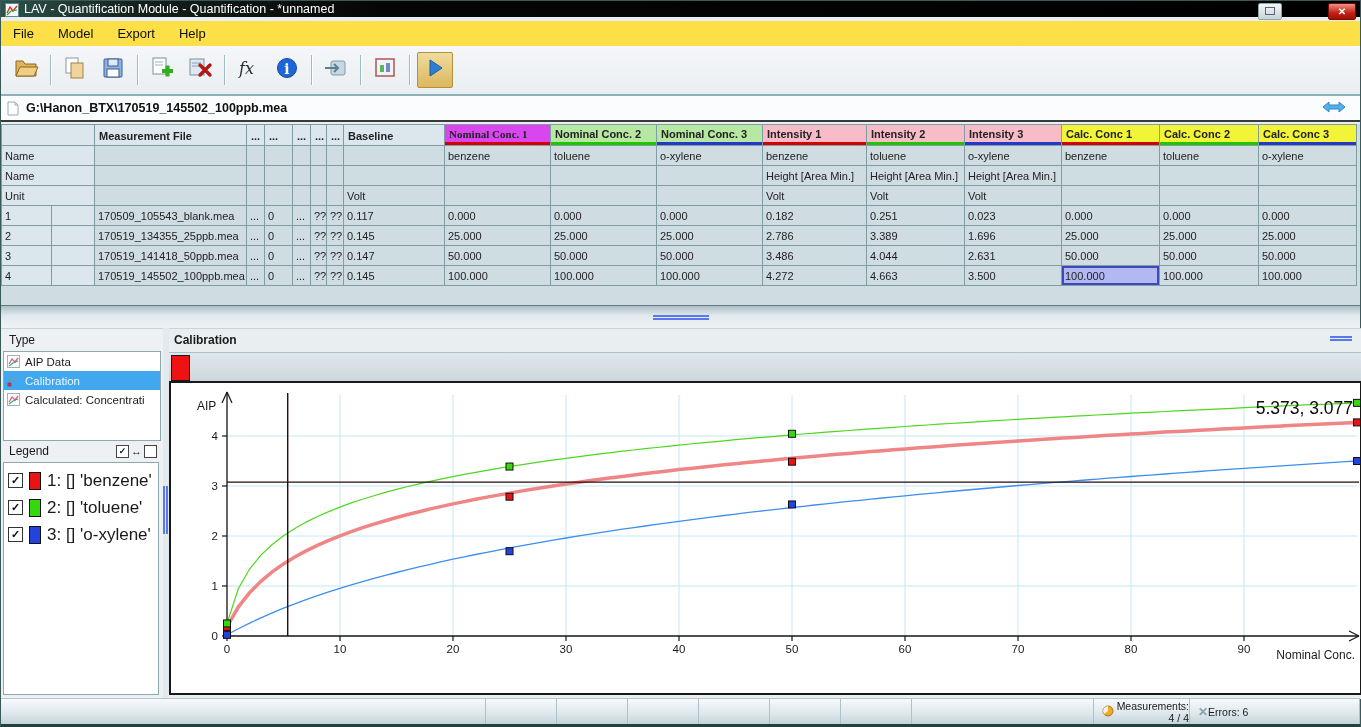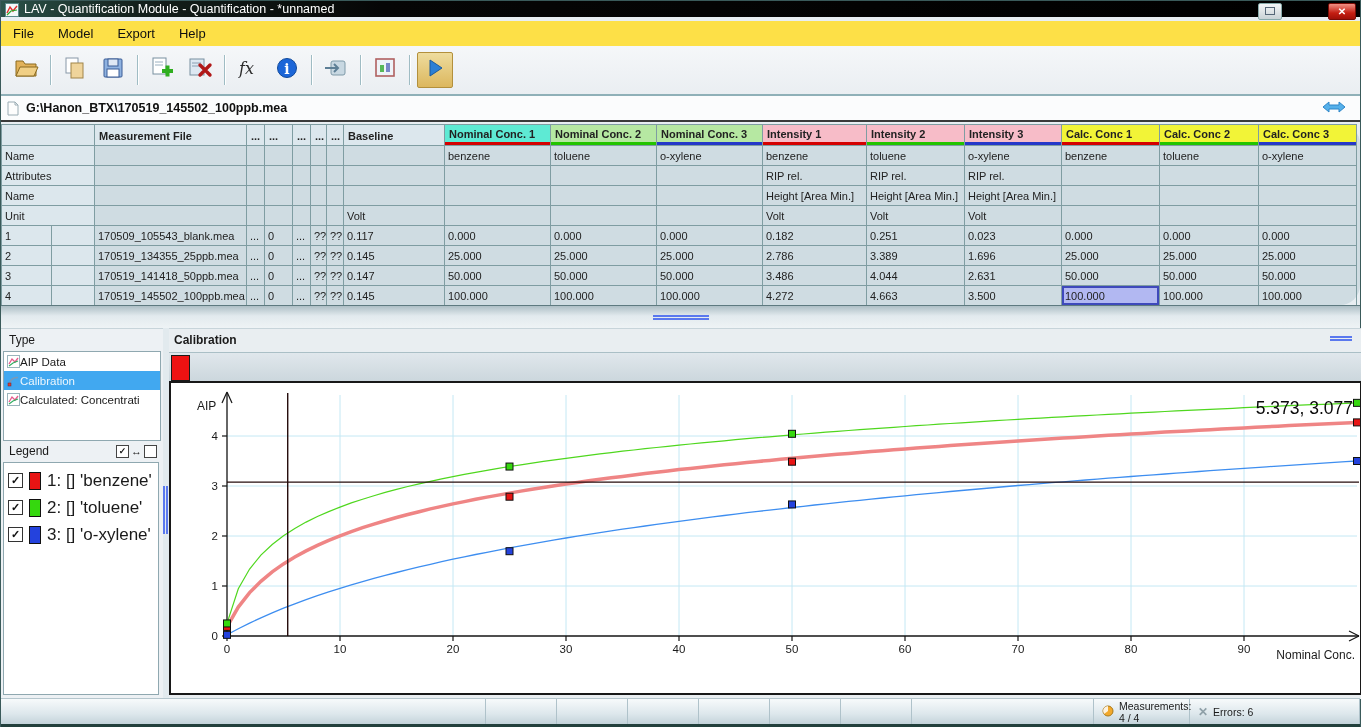--- a/index.html
+++ b/index.html
@@ -33,21 +33,21 @@
   .tsep{width:1px;height:30px;background:#9fbcc4;box-shadow:1px 0 0 #fff;margin:0 5px;}
 
   
   #pathbar{position:absolute;left:0;top:95px;width:100%;height:26px;background:#fbfcfd;
     border-bottom:2px solid #3a3a3a;display:flex;align-items:center;box-sizing:border-box;}
   #path-icon{margin:0 7px 0 6px;line-height:0;}
   #path-text{font-size:12.5px;font-weight:bold;color:#101010;}
   #path-arrow{position:absolute;right:14px;top:4px;line-height:0;}
 
   
-  #tablewrap{position:absolute;left:0;top:123px;width:100%;height:181px;background:#cfdce2;border-radius:20px;}
+  #tablewrap{position:absolute;left:0;top:123px;width:100%;height:181px;background:#cfdce2;}
   #tablewrap table{border-collapse:collapse;table-layout:fixed;width:1355px;}
   #tablewrap td,#tablewrap th{border:1px solid #7f9da2;overflow:hidden;white-space:nowrap;
     font-size:11px;height:19px;padding:0 3px;text-align:left;font-weight:normal;color:#222;}
   #tablewrap thead th{background:#dce7ed;font-weight:bold;padding:0;}
   .hlabel{padding:1px 4px 0;height:16px;line-height:16px;}
   .hbar{height:3px;}
   .rowhdr{background:#dce7ed;font-weight:bold;}
   td.rownum{background:#dce7ed;font-weight:bold;}
   td.subcell{background:#dce7ed;}
   .blue{color:#3f9df2;}
@@ -61,21 +61,21 @@
     border-top:2px solid #5a78ee;border-bottom:2px solid #5a78ee;}
   #lower{position:absolute;left:0;top:327px;width:100%;height:370px;}
   #vsplitter{position:absolute;left:162px;top:0;width:6px;height:370px;background:#e2eaee;}
   .grip-v{position:absolute;left:0;top:158px;width:1px;height:48px;
     border-left:2px solid #5a78ee;border-right:2px solid #5a78ee;}
 
   
   #left-panel{position:absolute;left:0;top:0;width:162px;height:370px;background:#edf1f4;border-top:1px solid #c7d4da;}
   .panel-label{font-size:12px;color:#1a1a1a;padding:4px 0 2px 8px;}
   #pages-list{position:absolute;left:2px;top:22px;width:156px;height:88px;background:#fff;border:1px solid #8fa8b0;}
-  .page-item{height:19px;display:flex;align-items:center;font-size:11.5px;padding-left:3px;color:#1a1a1a;white-space:nowrap;overflow:hidden;}
+  .page-item{height:19px;display:flex;align-items:center;gap:5px;font-size:11.5px;padding-left:3px;color:#1a1a1a;white-space:nowrap;overflow:hidden;}
   .page-item.selected{background:#41a8f0;color:#edf6fd;}
   .page-item .picon{line-height:0;flex:none;}
   #legend-head{position:absolute;left:0;top:112px;width:162px;height:19px;}
   #legend-toggles{position:absolute;right:6px;top:4px;display:flex;align-items:center;gap:2px;}
   .mini-cb{width:11px;height:11px;border:1.5px solid #444;background:#fff;font-size:9px;line-height:10px;text-align:center;font-weight:bold;color:#111;}
   .lt-arrow{font-size:11px;color:#111;line-height:11px;}
   #legend-list{position:absolute;left:2px;top:133px;width:156px;height:233px;background:#fff;border:1px solid #8fa8b0;padding-top:4px;box-sizing:border-box;}
   .legend-item{height:27px;display:flex;align-items:center;gap:6px;padding-left:4px;}
   .cb{width:13px;height:13px;border:1.5px solid #333;background:#fff;font-size:11px;line-height:12px;text-align:center;font-weight:bold;color:#111;flex:none;}
   .swatch{width:10px;height:16px;border:1px solid #111;flex:none;}
@@ -89,22 +89,22 @@
   #chart-strip{position:absolute;left:0;top:23px;width:1193px;height:29px;
     background:linear-gradient(#e0e7ec,#ccd7dd);border-top:1px solid #aabfc6;box-sizing:border-box;}
   #series-swatch{position:absolute;left:2px;top:2px;width:17px;height:24px;background:#ee1212;border:1px solid #1a1a1a;}
   #chart-box{position:absolute;left:0;top:52px;width:1193px;height:314px;background:#fff;
     border:2px solid #181818;box-sizing:border-box;}
 
   
   #statusbar{position:absolute;left:0;top:697px;width:100%;height:30px;
     background:linear-gradient(#f7fafb,#dde7ec 60%,#c3d3da);
     border-top:1px solid #b5c6cd;border-bottom:4px solid #22403c;display:flex;box-sizing:border-box;}
-  .sseg{border-right:1px solid #afc2ca;height:100%;display:flex;align-items:center;gap:5px;
-    padding-left:8px;font-size:10.5px;color:#1a1a1a;box-sizing:border-box;flex:none;}
+  .sseg{border-right:1px solid #afc2ca;height:100%;display:flex;align-items:center;
+    padding-left:8px;font-size:10.5px;color:#1a1a1a;box-sizing:border-box;flex:none;text-align:right;}
   .sseg:last-child{flex:1;}
   .err-x{font-size:12px;font-weight:bold;color:#8fa0a8;}
 </style>
 </head>
 <body>
 
 <div id="app">
 
   <div id="titlebar">
     <span id="app-icon">
@@ -260,21 +260,21 @@
             </th>
             <th>
               <div class="hlabel">...</div>
             </th>
             <th>
               <div class="hlabel">...</div>
             </th>
             <th>
               <div class="hlabel">Baseline</div>
             </th>
-            <th style="background: #5eead4;">
+            <th style="background: #d946ef; font-family: Liberation Serif, serif;">
               <div class="hlabel">Nominal Conc. 1</div>
               <div class="hbar" style="background:#d40000"></div>
             </th>
             <th style="background: rgb(182, 232, 162);">
               <div class="hlabel">Nominal Conc. 2</div>
               <div class="hbar" style="background:#22c400"></div>
             </th>
             <th style="background: rgb(182, 232, 162);">
               <div class="hlabel">Nominal Conc. 3</div>
               <div class="hbar" style="background:#2438c8"></div>
@@ -317,39 +317,20 @@
             <td></td>
             <td class="blue">benzene</td>
             <td class="blue">toluene</td>
             <td class="blue">o-xylene</td>
             <td>benzene</td>
             <td>toluene</td>
             <td>o-xylene</td>
             <td>benzene</td>
             <td>toluene</td>
             <td>o-xylene</td>
-          </tr>
-          <tr>
-            <td colspan="2" class="rowhdr">Attributes</td>
-            <td></td>
-            <td></td>
-            <td></td>
-            <td></td>
-            <td></td>
-            <td></td>
-            <td></td>
-            <td></td>
-            <td></td>
-            <td></td>
-            <td>RIP rel.</td>
-            <td>RIP rel.</td>
-            <td>RIP rel.</td>
-            <td></td>
-            <td></td>
-            <td></td>
           </tr>
           <tr>
             <td colspan="2" class="rowhdr">Name</td>
             <td></td>
             <td></td>
             <td></td>
             <td></td>
             <td></td>
             <td></td>
             <td></td>

